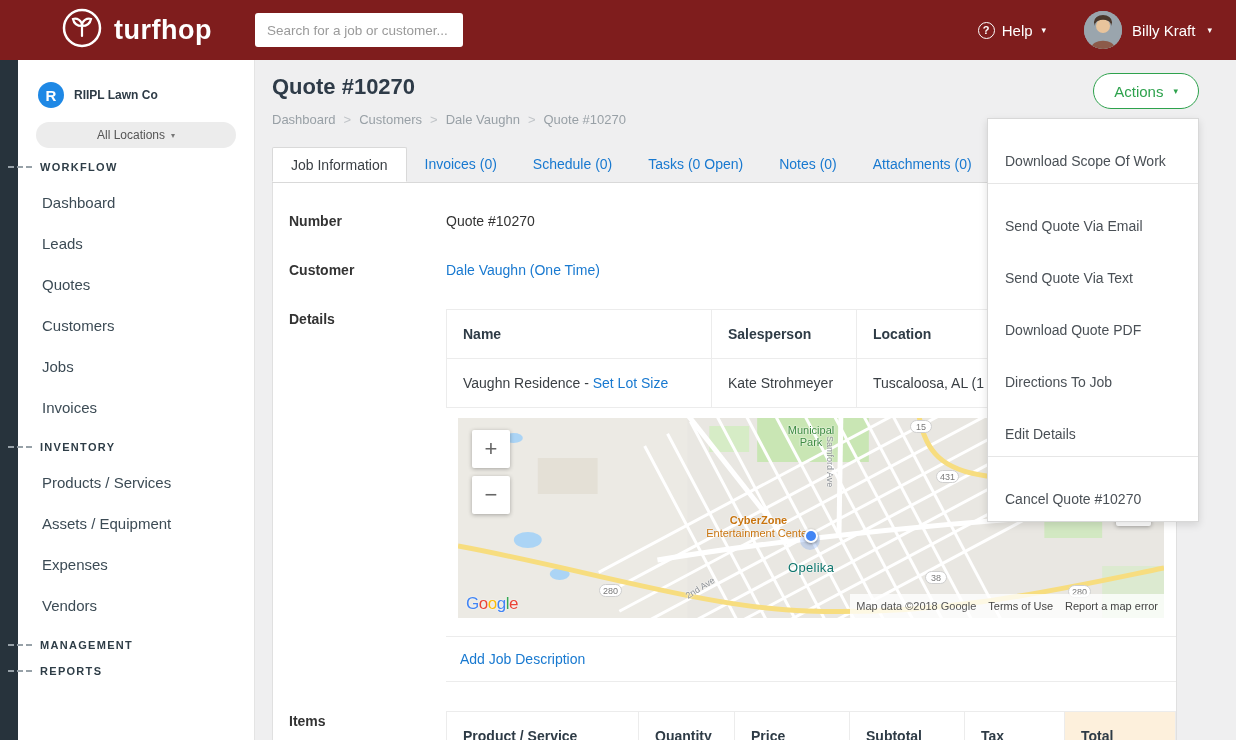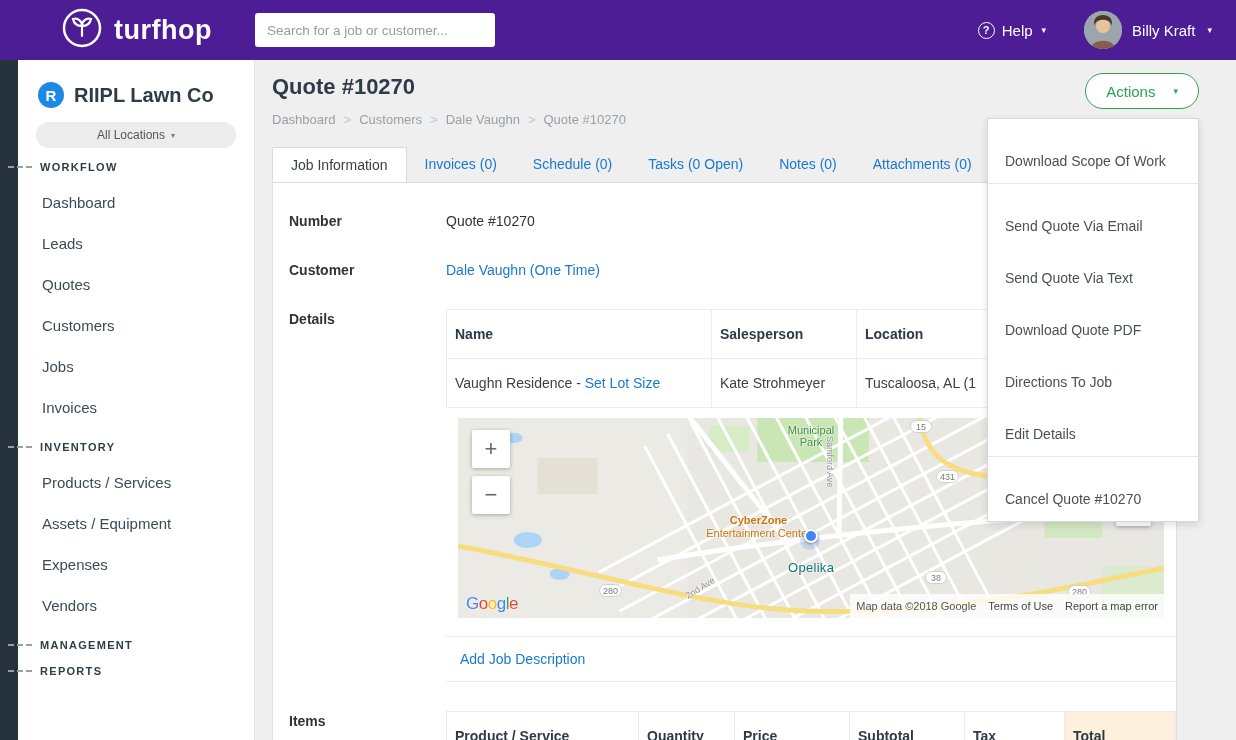--- a/index.html
+++ b/index.html
@@ -1,84 +1,84 @@
 <!DOCTYPE html>
 <html><head>
 <meta charset="utf-8">
 <style>
   * { margin:0; padding:0; box-sizing:border-box; }
   html,body { width:1236px; height:740px; overflow:hidden; background:#efeff0;
               font-family:"Liberation Sans", sans-serif; }
 
   
-  .topbar { position:absolute; left:0; top:0; width:100%; height:60px; background:#4c1d95;
+  .topbar { position:absolute; left:0; top:0; width:100%; height:60px; background:#7f1d1d;
             display:flex; align-items:center; z-index:100; }
   .brand { display:flex; align-items:center; gap:10px; padding-left:60px; width:255px; }
   .brand-text { color:#fff; font-size:27px; font-weight:700; letter-spacing:.5px; }
-  .search { position:absolute; left:255px; top:13px; width:240px; height:34px; }
+  .search { position:absolute; left:255px; top:13px; width:208px; height:34px; }
   .search input { width:100%; height:100%; border:2px solid #ffffff; border-radius:3px;
                   padding:0 10px; font-size:13.5px; color:#333; outline:none; background:#fff;
                   font-family:inherit; }
   .search input::placeholder { color:#9a9a9a; }
   .topbar-right { margin-left:auto; display:flex; align-items:center; gap:38px; padding-right:24px; }
   .help { display:flex; align-items:center; gap:7px; color:#fff; font-size:15px; cursor:pointer; }
   .qicon { width:17px; height:17px; border:1.5px solid #fff; border-radius:50%; font-size:11px;
            display:flex; align-items:center; justify-content:center; font-weight:700; color:#fff; }
   .caret { font-size:9px; margin-left:2px; }
   .user { display:flex; align-items:center; gap:10px; color:#fff; font-size:15px; cursor:pointer; }
   .avatar { width:38px; height:38px; border-radius:50%; overflow:hidden; background:#9aa5ad; flex:none; }
 
   
   .sidebar { position:absolute; left:0; top:60px; width:255px; bottom:0; background:#fff; z-index:20;
              border-right:1px solid #e4e4e4; }
   .strip { position:absolute; left:0; top:0; width:18px; height:100%; background:#27333C; }
   .company { display:flex; align-items:center; gap:10px; margin:22px 18px 0 38px; }
   .r-badge { width:26px; height:26px; border-radius:50%; background:#1e88e5; color:#fff; flex:none;
              font-weight:700; font-size:15px; display:flex; align-items:center; justify-content:center; }
-  .company-name { font-size:20px; font-weight:700; color:#2e3b46; }
+  .company-name { font-size:12px; font-weight:700; color:#2e3b46; }
   .locations { margin:14px 0 0 36px; width:200px; height:26px; border-radius:14px; background:#ececec;
                border:none; font-size:12px; color:#555; display:flex; align-items:center;
                justify-content:center; gap:6px; cursor:pointer; font-family:inherit; }
   .loc-caret { font-size:8px; color:#777; }
   .nav-header { position:relative; margin-top:12px; padding-left:40px; font-size:11px; font-weight:700;
                 letter-spacing:1.3px; color:#2e3d47; height:14px; line-height:14px; z-index:2; }
   .nav-header::before { content:""; position:absolute; left:8px; top:6px; width:24px;
                         border-top:2px dashed #97a1a8; }
   .nav-list { margin-top:8px; }
   .nav-item { height:41px; line-height:41px; padding-left:42px; font-size:15px; color:#3c4b55; cursor:pointer; }
 
   
   .main { position:absolute; left:255px; top:60px; right:0; bottom:0; background:#efeff0; overflow:hidden; }
   .inner { padding:0 59px 0 17px; height:100%; display:flex; flex-direction:column; }
   .page-title { padding-top:14px; font-size:22px; font-weight:700; color:#2e3b48; }
   .breadcrumb { margin-top:12px; font-size:13px; color:#98a0a6; display:flex; gap:8px; align-items:center; }
   .crumb { color:#98a0a6; cursor:pointer; }
   .crumb-sep { color:#c0c4c8; }
   .actions-btn { position:absolute; top:13px; right:37px; height:36px; padding:0 20px; border-radius:18px;
                  border:1px solid #2EA24D; background:#fff; color:#2EA24D; font-size:15px; display:flex;
-                 align-items:center; gap:16px; cursor:pointer; font-family:inherit; z-index:60; }
+                 align-items:center; gap:8px; cursor:pointer; font-family:inherit; z-index:60; }
   .menu { position:absolute; top:58px; right:37px; width:212px; background:#fff; border:1px solid #d8d8d8;
           box-shadow:0 3px 8px rgba(0,0,0,.12); z-index:55; }
   .menu-group { padding:6px 0; }
   .menu-group + .menu-group { border-top:1px solid #e6e6e6; }
   .menu-item { padding:8px 17px; font-size:14px; color:#4a5056; cursor:pointer; white-space:nowrap;margin-top:20px; }
 
   .tabs { display:flex; margin-top:20px; border-bottom:1px solid #d9d9d9; z-index:5; }
   .tab { padding:0 18px; height:35px; line-height:35px; font-size:14px; color:#1879D0; cursor:pointer; }
   .tab.active { background:#fff; border:1px solid #d9d9d9; border-bottom:1px solid #fff; margin-bottom:-1px;
                 color:#3a3f44; border-radius:2px 2px 0 0; }
   .panel { background:#fff; border:1px solid #e0e0e0; border-top:none; padding:28px 0 0 16px; flex:1; }
 
   .frow { display:flex; margin-bottom:29px; }
   .flabel { width:157px; font-size:14px; font-weight:700; color:#333; line-height:20px; }
   .fvalue { flex:1; font-size:14px; color:#333; line-height:20px; min-width:0; }
   .link { color:#1879D0; text-decoration:none; cursor:pointer; }
 
   table { border-collapse:collapse; width:100%; table-layout:fixed; }
-  .gridtable th, .gridtable td { border:1px solid #ececec; text-align:left; padding:14px 8px;
+  .gridtable th, .gridtable td { border:1px solid #ececec; text-align:left; padding:14px 16px;
                                  font-size:14px; white-space:nowrap; overflow:hidden; }
   .gridtable th { color:#2e3b46; font-weight:700; }
   .gridtable td { color:#3a3f44; }
   .total-col { background:#FDF0DC; }
 
   .add-desc { margin-top:18px; border-top:1px solid #ececec; border-bottom:1px solid #ececec;
               padding:12px 14px; }
 
   
   .map { position:relative; margin:10px 12px 0; height:200px; overflow:hidden; background:#e9e7e2; }

